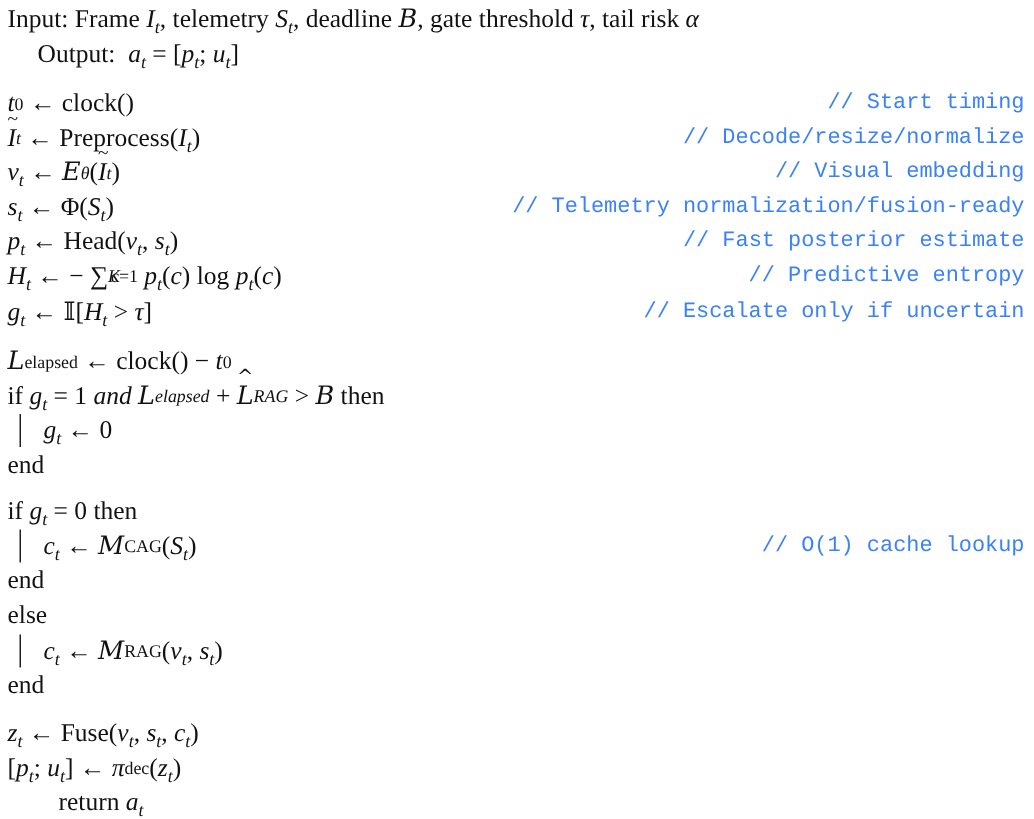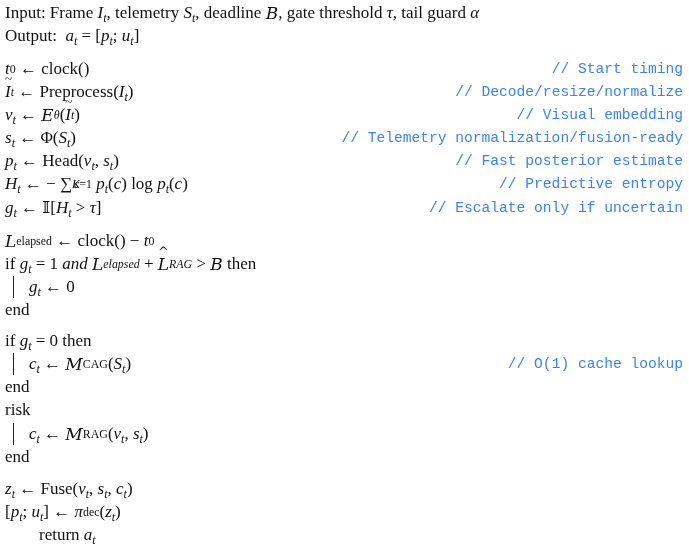--- a/index.html
+++ b/index.html
@@ -30,25 +30,25 @@
     .upright { font-style: normal; }
     .cal { font-family: "DejaVu Serif", serif; font-style: italic; }
     .tilde { position: relative; display: inline-block; }
     .tilde .tmark { position: absolute; left: 0; right: 0; top: -11px; text-align: center; font-size: 13px; font-style: normal; }
   </style>
 </head>
 <body>
 
 <div class="line" style="top:1px;">
   <span class="stmt">
-    <b>Input:</b>&nbsp;<span>Frame</span>&nbsp;<i>I<sub>t</sub></i>,&nbsp;<span>telemetry</span>&nbsp;<i>S<sub>t</sub></i>,&nbsp;<span>deadline</span>&nbsp;<span class="cal">B</span>,&nbsp;<span>gate threshold</span>&nbsp;<i>τ</i>,&nbsp;<span>tail guard</span>&nbsp;<i>α</i>
+    <b>Input:</b>&nbsp;<span>Frame</span>&nbsp;<i>I<sub>t</sub></i>,&nbsp;<span>telemetry</span>&nbsp;<i>S<sub>t</sub></i>,&nbsp;<span>deadline</span>&nbsp;<span class="cal">B</span>,&nbsp;<span>gate threshold</span>&nbsp;<i>τ</i>,&nbsp;<span>tail risk</span>&nbsp;<i>α</i>
   </span>
 </div>
 
-<div class="line" style="top:24px;">
+<div class="line" style="top:24px;margin-left:20px;">
   <span class="stmt">
     <b>Output:</b>&nbsp;&nbsp;<i>a<sub>t</sub></i>&nbsp;=&nbsp;[<i>p<sub>t</sub></i>;&nbsp;<i>u<sub>t</sub></i>]
   </span>
 </div>
 
 <div class="line" style="top:57px;">
   <span class="stmt"><i>t</i><sub>0</sub>&nbsp;←&nbsp;<span>clock()</span></span>
   <span class="comment">// Start timing</span>
 </div>
 
@@ -110,21 +110,21 @@
 </div>
 
 <div class="line" style="top:375px;">
   <span class="stmt">
       <b>end</b>
     </span>
 </div>
 
 <div class="line" style="top:398px;">
   <span class="stmt">
-      <b>risk</b>
+      <b>else</b>
     </span>
 </div>
 
 <div class="line" style="top:422px;">
   <span class="stmt"><span class="bar"></span><i>c<sub>t</sub></i>&nbsp;←&nbsp;<span class="cal">M</span><sub class="upright">RAG</sub>(<i>v<sub>t</sub></i>,&nbsp;<i>s<sub>t</sub></i>)</span>
 </div>
 
 <div class="line" style="top:445px;">
   <span class="stmt">
       <b>end</b>

